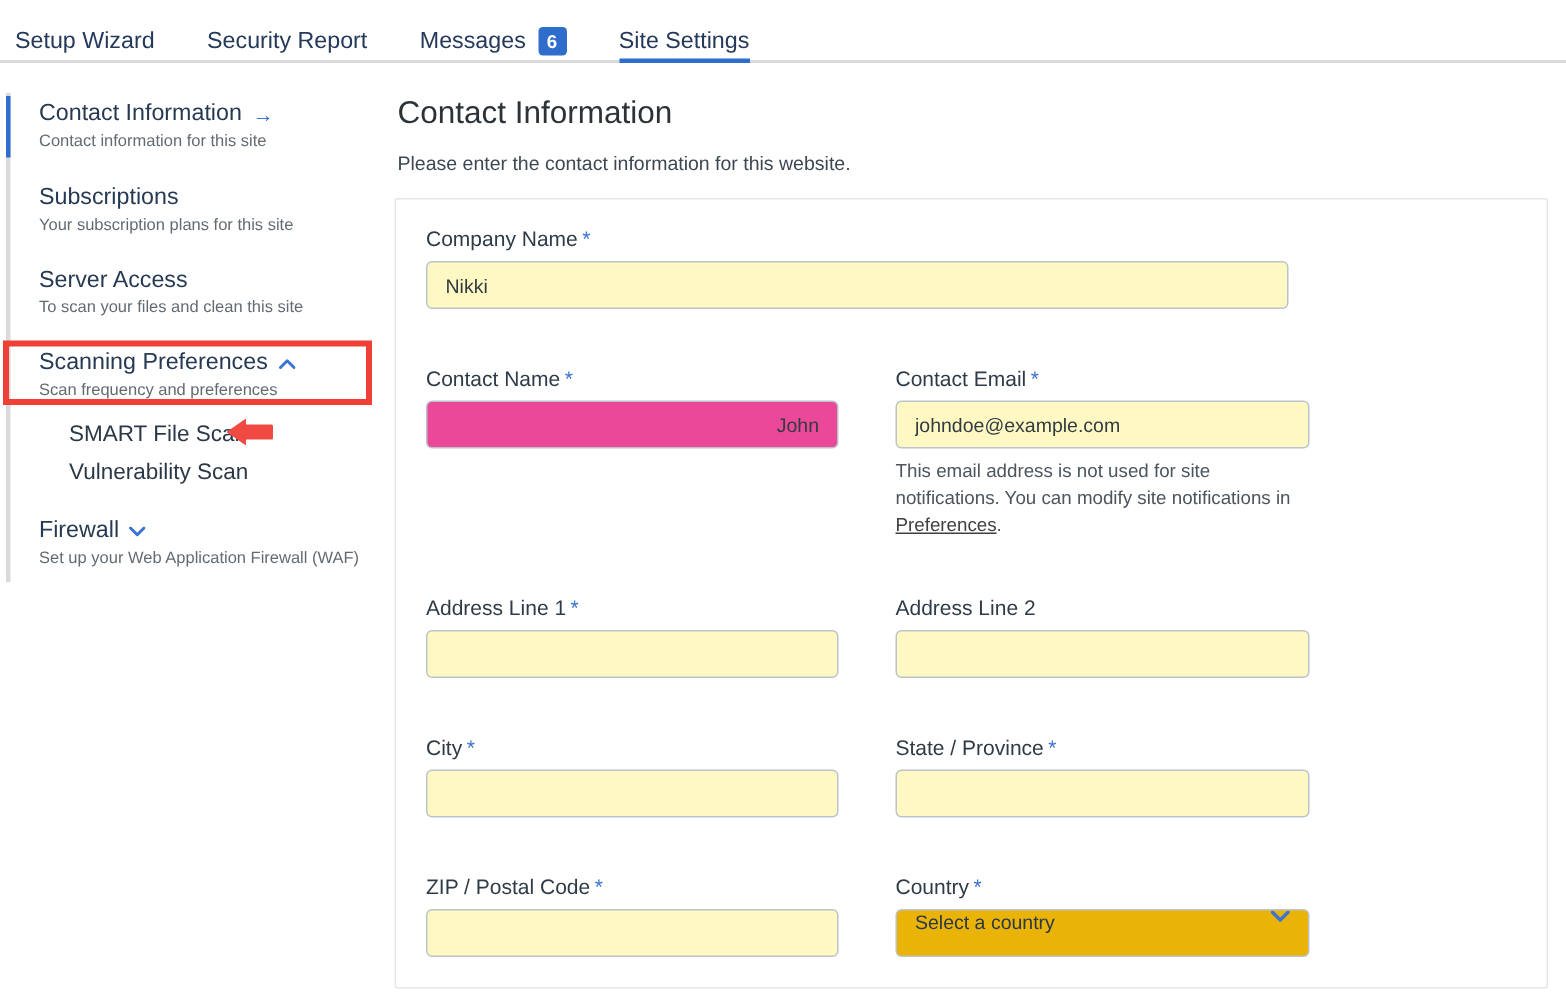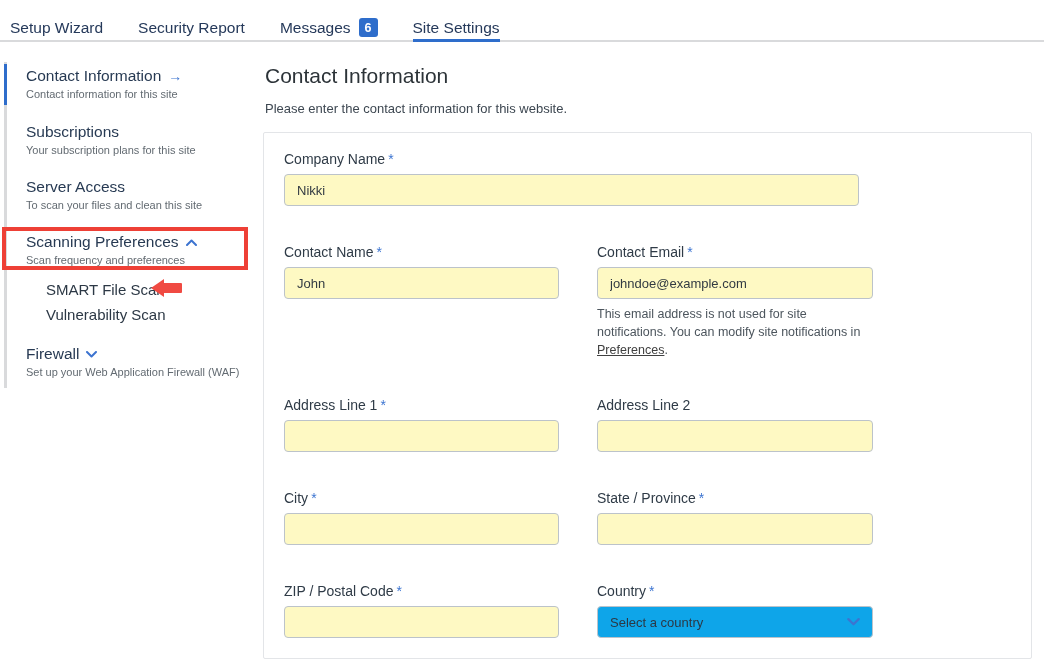--- a/index.html
+++ b/index.html
@@ -46,27 +46,27 @@
     border: 1px solid #e3e5e8; border-radius: 2px; padding: 18px 0 0 20px; }
 
   .form-grid { display: grid; grid-template-columns: 275px 276px; column-gap: 24px; row-gap: 16px; align-items: start; gap: 38px; }
   .field { }
   .field.full { grid-column: 1 / span 2; }
   .f-label { font-size: 14px; color: #2f3b47; margin-bottom: 7px; display: block; }
   .req { color: #3c74d1; margin-left: 3px; }
   .f-input { width: 100%; height: 32px; border: 1px solid #bcc3ca; border-radius: 4px;
     padding: 0 12px; font-size: 13px; color: #323a42; background: #fef9c3; outline: none;
     font-family: "Liberation Sans", "DejaVu Sans", sans-serif; }
-  .f-input.hl { background: #fef9c3; }
+  .f-input.hl { background: #ec4899; text-align: right; }
   .field.full .f-input { width: 575px; }
   .helper { font-size: 12.5px; color: #4c555d; line-height: 1.45; margin-top: 6px; width: 276px; }
   .helper a { color: #404040; text-decoration: underline; cursor: pointer; }
 
   .select-box { width: 100%; height: 32px; border: 1px solid #bcc3ca; border-radius: 4px;
-    background: #0ea5e9; display: flex; align-items: center; justify-content: space-between;
+    background: #eab308; display: flex; justify-content: space-between;
     padding: 0 12px; font-size: 13px; color: #2c3845; cursor: pointer; }
   .select-box .chev { width: 13px; height: 8px; }
 
   .save-btn { margin-top: 30px; height: 31px; background: #2e6dcb; color: #fff;
     border: none; border-radius: 4px; font-size: 14px; font-weight: bold; padding: 0 17px;
     cursor: pointer; font-family: "Liberation Sans", "DejaVu Sans", sans-serif; }
 </style>
 </head>
 <body>
 

